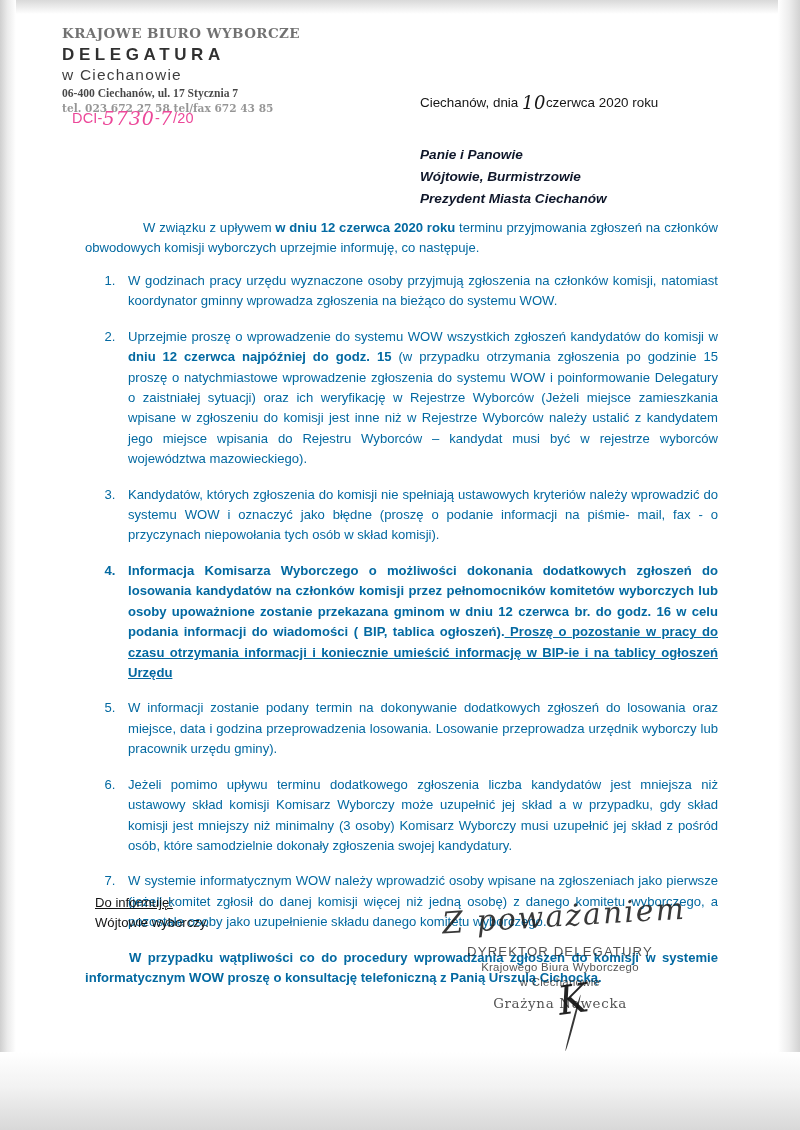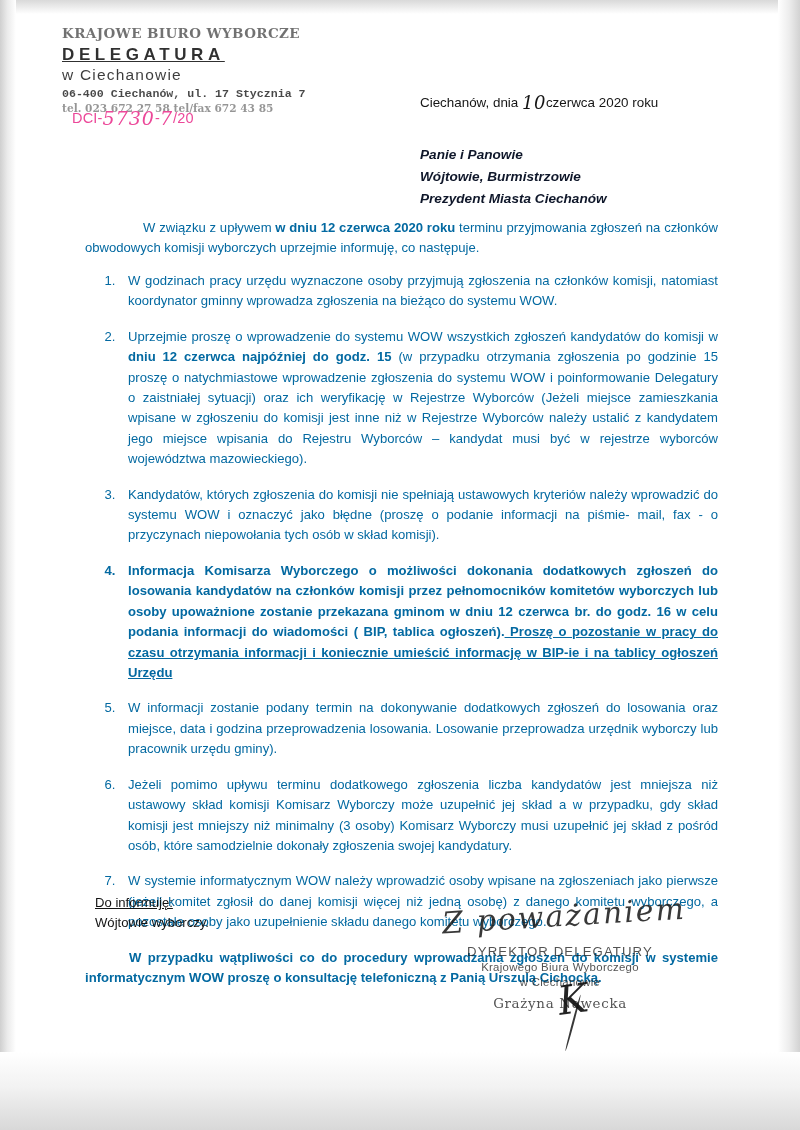--- a/index.html
+++ b/index.html
@@ -59,31 +59,30 @@
     letter-spacing: 0.4px;
     opacity: 0.62;
   }
   .lh-l2 {
     font-family: "Liberation Sans", sans-serif;
     font-weight: bold;
     font-size: 17px;
     letter-spacing: 4.6px;
     margin-top: 3px;
     opacity: 0.9;
-    text-decoration: underline;
   }
   .lh-l3 {
     font-family: "Liberation Sans", sans-serif;
     font-size: 15.5px;
     letter-spacing: 1.2px;
     margin-top: 2px;
     opacity: 0.85;
   }
   .lh-l4 {
-    font-family: Liberation Mono, monospace;
+    font-family: Liberation Serif, serif;
     font-weight: bold;
     font-size: 11.6px;
     margin-top: 3px;
     opacity: 0.8;
     white-space: nowrap;
   }
   .lh-l5 {
     font-family: "DejaVu Serif", serif;
     font-weight: bold;
     font-size: 10.6px;

